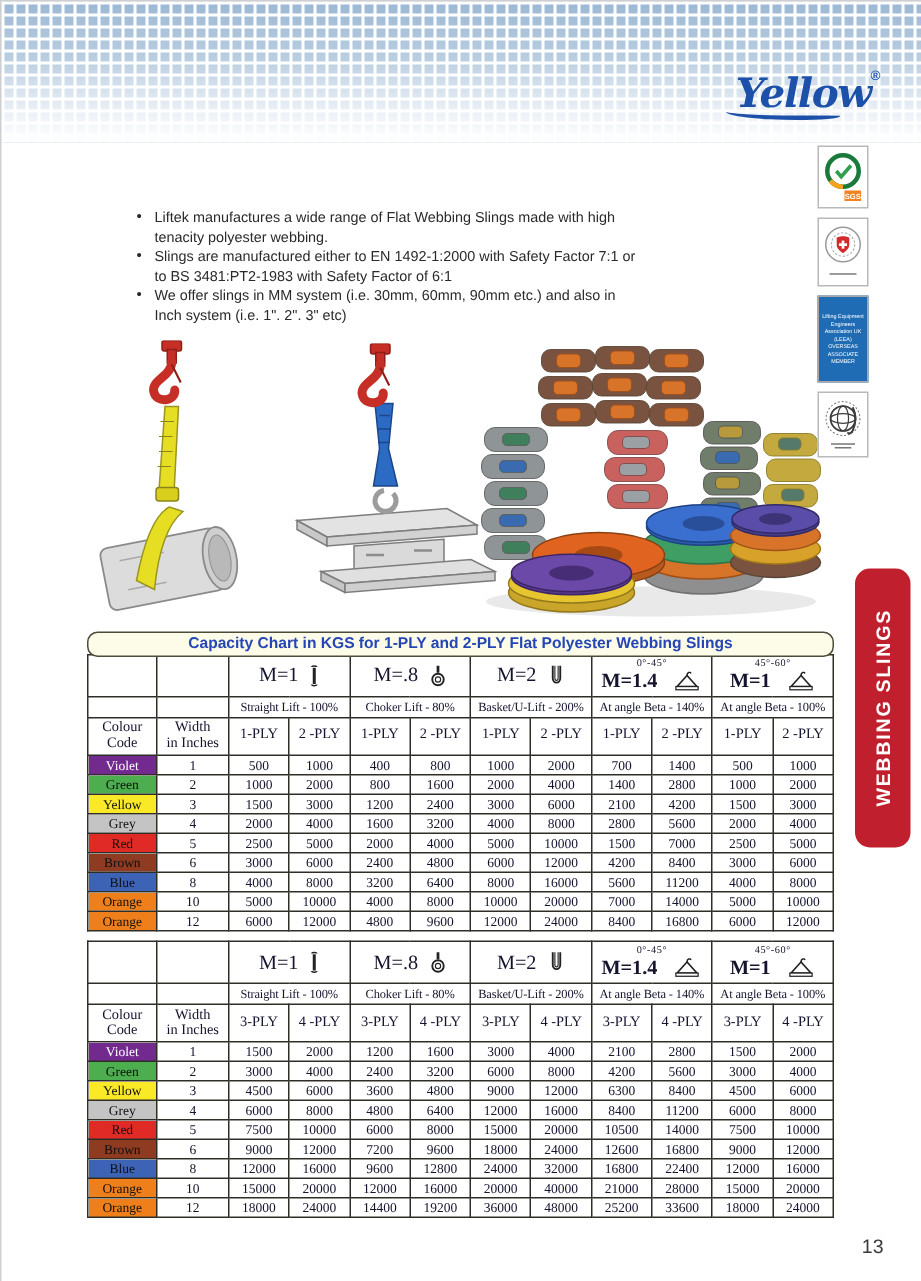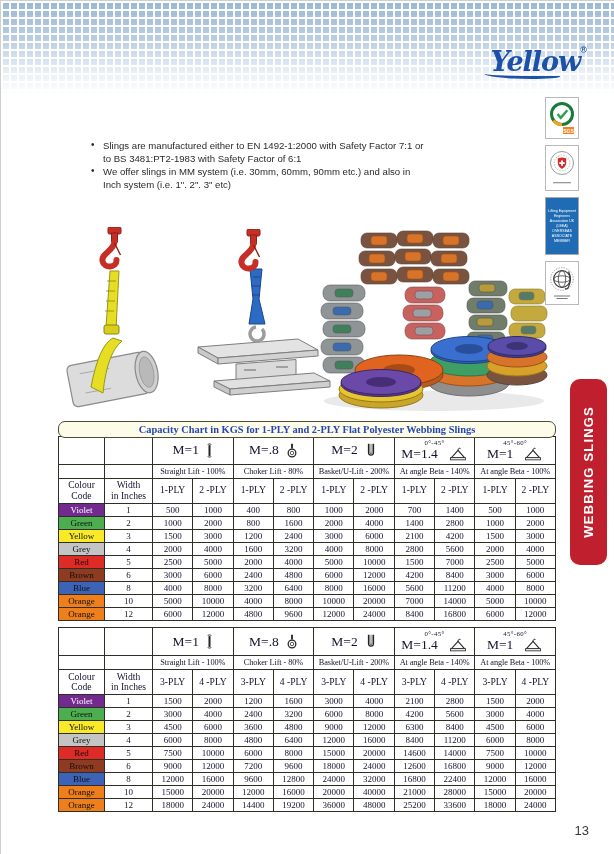--- a/index.html
+++ b/index.html
@@ -37,34 +37,34 @@
   .fig3{position:absolute;left:318px;top:0;}
   
   .side-tab{position:absolute;right:8px;top:378px;width:37px;height:186px;border-radius:10px;
         display:flex;align-items:center;justify-content:center;z-index:4;}
   .side-tab span{writing-mode:vertical-rl;transform:rotate(180deg);color:#fff;font-weight:bold;
         font-size:13px;letter-spacing:1.2px;white-space:nowrap;}
   
   .cap-table{position:absolute;left:57px;width:498px;}
   .cap1{top:420px;} .cap2{top:628px;}
   .cap-title{border:1.3px solid #4c4c38;border-radius:7px;background:#FCFCE9;color:#2546b4;
-        font-weight:bold;font-size:10.4px;text-align:center;padding:1.5px 0 2px;position:relative;z-index:2;font-family:Liberation Serif, serif;}
+        font-weight:bold;font-size:10.4px;text-align:center;padding:1.5px 0 2px;position:relative;z-index:2;}
   .cap-table table{border-collapse:collapse;width:100%;table-layout:fixed;margin-top:-2px;background:#fff;position:relative;z-index:1;}
   .cap-table col:nth-child(1){width:46px;} .cap-table col:nth-child(2){width:48px;}
   .cap-table td{border:1px solid #2e2e26;text-align:center;font-family:"Liberation Serif",serif;
         color:#14142e;overflow:hidden;white-space:nowrap;padding:0;}
   .row-m td{height:27px;text-align:center;}
   .row-lift td{height:13px;font-size:8.3px;letter-spacing:-.1px;}
   .row-ply td{height:24px;font-size:9.6px;line-height:10.5px;}
   .row-data td{height:12px;font-size:9px;}
   .m-row{display:flex;align-items:center;justify-content:center;gap:7px;height:100%;}
   .m-txt{font-size:13.5px;}
   .angle-wrap{display:flex;flex-direction:column;align-items:center;justify-content:center;height:100%;}
   .angle-txt{font-size:6.8px;line-height:7px;letter-spacing:.4px;}
-  .angle-wrap .m-row{height:auto;gap:10px;}
+  .angle-wrap .m-row{height:auto;gap:10px;font-weight:bold;}
   .ic{display:block;}
   .page-num{position:absolute;right:26px;top:822px;font-size:13px;color:#3a3a3a;}
 </style>
 </head>
 <body>
 
 <div class="page">
 
   <div class="band"></div>
 
@@ -109,20 +109,21 @@
         <ellipse cx="13" cy="15" rx="3.7" ry="8.3" fill="none" stroke="#3c3c3c" stroke-width="0.8"></ellipse>
         <ellipse cx="13" cy="15" rx="8.3" ry="3.2" fill="none" stroke="#3c3c3c" stroke-width="0.8"></ellipse>
         <path d="M19.5 7.5 q3.6 7.5 0 15.5 q-1.6 3 -3.6 1.4" fill="none" stroke="#3c3c3c" stroke-width="1.3"></path>
         <rect x="5" y="31.5" width="16" height="1" fill="#777"></rect>
         <rect x="7.5" y="34" width="11" height="1" fill="#777"></rect>
       </svg>
     </div>
   </div>
 
   <ul class="intro">
+      <li>Liftek manufactures a wide range of Flat Webbing Slings made with high tenacity polyester webbing.</li>
       <li>Slings are manufactured either to EN 1492-1:2000 with Safety Factor 7:1 or to BS 3481:PT2-1983 with Safety Factor of 6:1</li>
       <li>We offer slings in MM system (i.e. 30mm, 60mm, 90mm etc.) and also in Inch system (i.e. 1". 2". 3" etc)</li>
     </ul>
 
   <div class="figs">
 
     <svg class="fig1" width="112" height="192" viewBox="0 0 112 192">
       <g transform="rotate(-11 55 150)">
         <rect x="8" y="130" width="78" height="42" rx="5" fill="#dcdcdc" stroke="#8a8a8a" stroke-width="1.2"></rect>
         <ellipse cx="86" cy="151" rx="11" ry="21" fill="#cfcfcf" stroke="#8a8a8a" stroke-width="1.2"></ellipse>
@@ -665,21 +666,21 @@
           </tr>
           <tr class="row-data">
             <td style="background: rgb(224, 42, 37); color: rgb(16, 16, 16);">Red</td>
             <td>5</td>
             <td>7500</td>
             <td>10000</td>
             <td>6000</td>
             <td>8000</td>
             <td>15000</td>
             <td>20000</td>
-            <td>14600</td>
+            <td>10500</td>
             <td>14000</td>
             <td>7500</td>
             <td>10000</td>
           </tr>
           <tr class="row-data">
             <td style="background: rgb(142, 59, 34); color: rgb(16, 16, 16);">Brown</td>
             <td>6</td>
             <td>9000</td>
             <td>12000</td>
             <td>7200</td>

